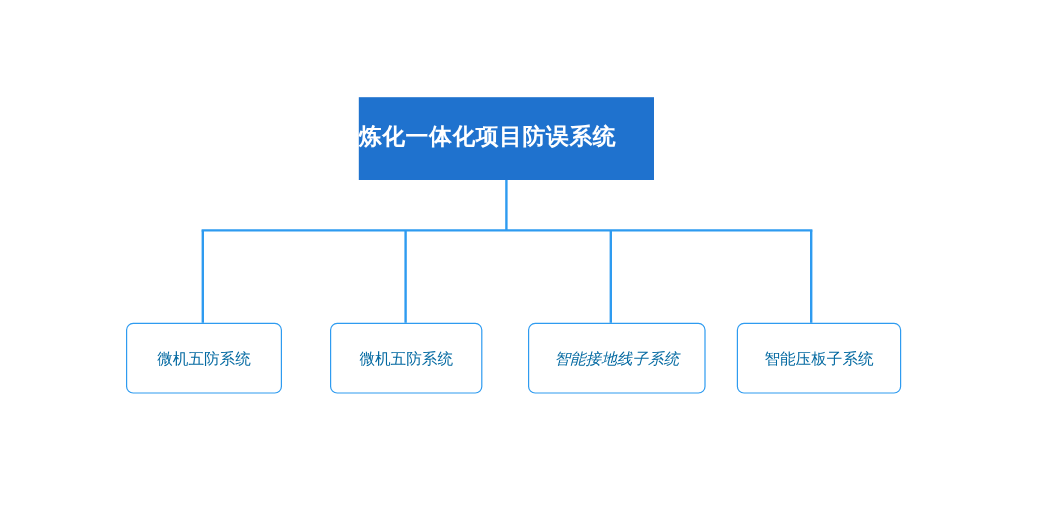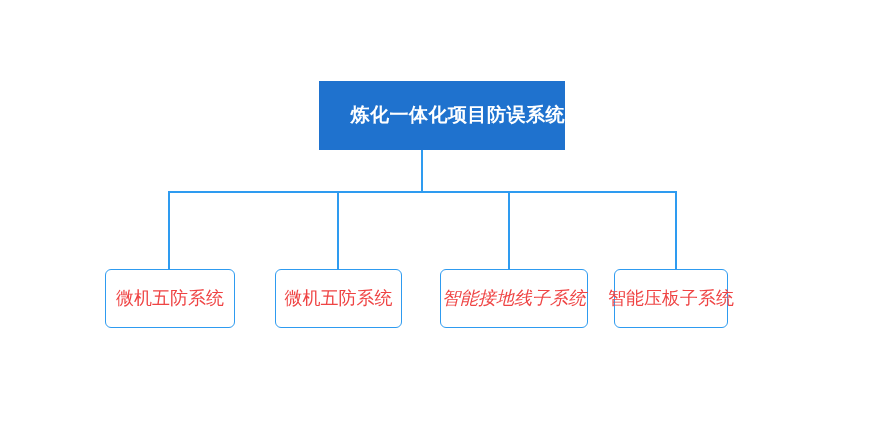--- a/index.html
+++ b/index.html
@@ -34,23 +34,22 @@
   
   .root-node {
     position: absolute;
     left: 299px;
     top: 81px;
     width: 246px;
     height: 69px;
     background: #1f72ce;
     display: flex;
     align-items: center;
-    justify-content: flex-end;
+    justify-content: flex-start;
     box-sizing: border-box;
-    margin-left: 20px;
   }
   .root-node-label {
     color: #ffffff;
     font-size: 19px;
     font-weight: bold;
     letter-spacing: 0.5px;
     line-height: 1.2;
     white-space: nowrap;
   }
 
@@ -61,31 +60,31 @@
     height: 59px;
     background: #ffffff;
     border: 1.6px solid #2e9bf0;
     border-radius: 6px;
     display: flex;
     align-items: center;
     justify-content: center;
     box-sizing: border-box;
   }
   .child-node-label {
-    color: #ef4444;
-    font-size: 18px;
+    color: #0369a1;
+    font-size: 13px;
     font-weight: normal;
     line-height: 1.2;
     white-space: nowrap;
   }
 
   .child-node.n0 { left: 105px; width: 130px; }
   .child-node.n1 { left: 275px; width: 127px; }
   .child-node.n2 { left: 440px; width: 148px; font-style: italic; }
-  .child-node.n3 { left: 614px; width: 114px; }
+  .child-node.n3 { left: 614px; width: 137px; }
 </style>
 </head>
 <body>
 
 <div id="diagram-canvas">
 
   <svg id="connector-layer" viewBox="0 0 870 436" width="870" height="436" aria-hidden="true">
 
     <line x1="422" y1="150" x2="422" y2="192" stroke="#2e9bf0" stroke-width="2"></line>
 

